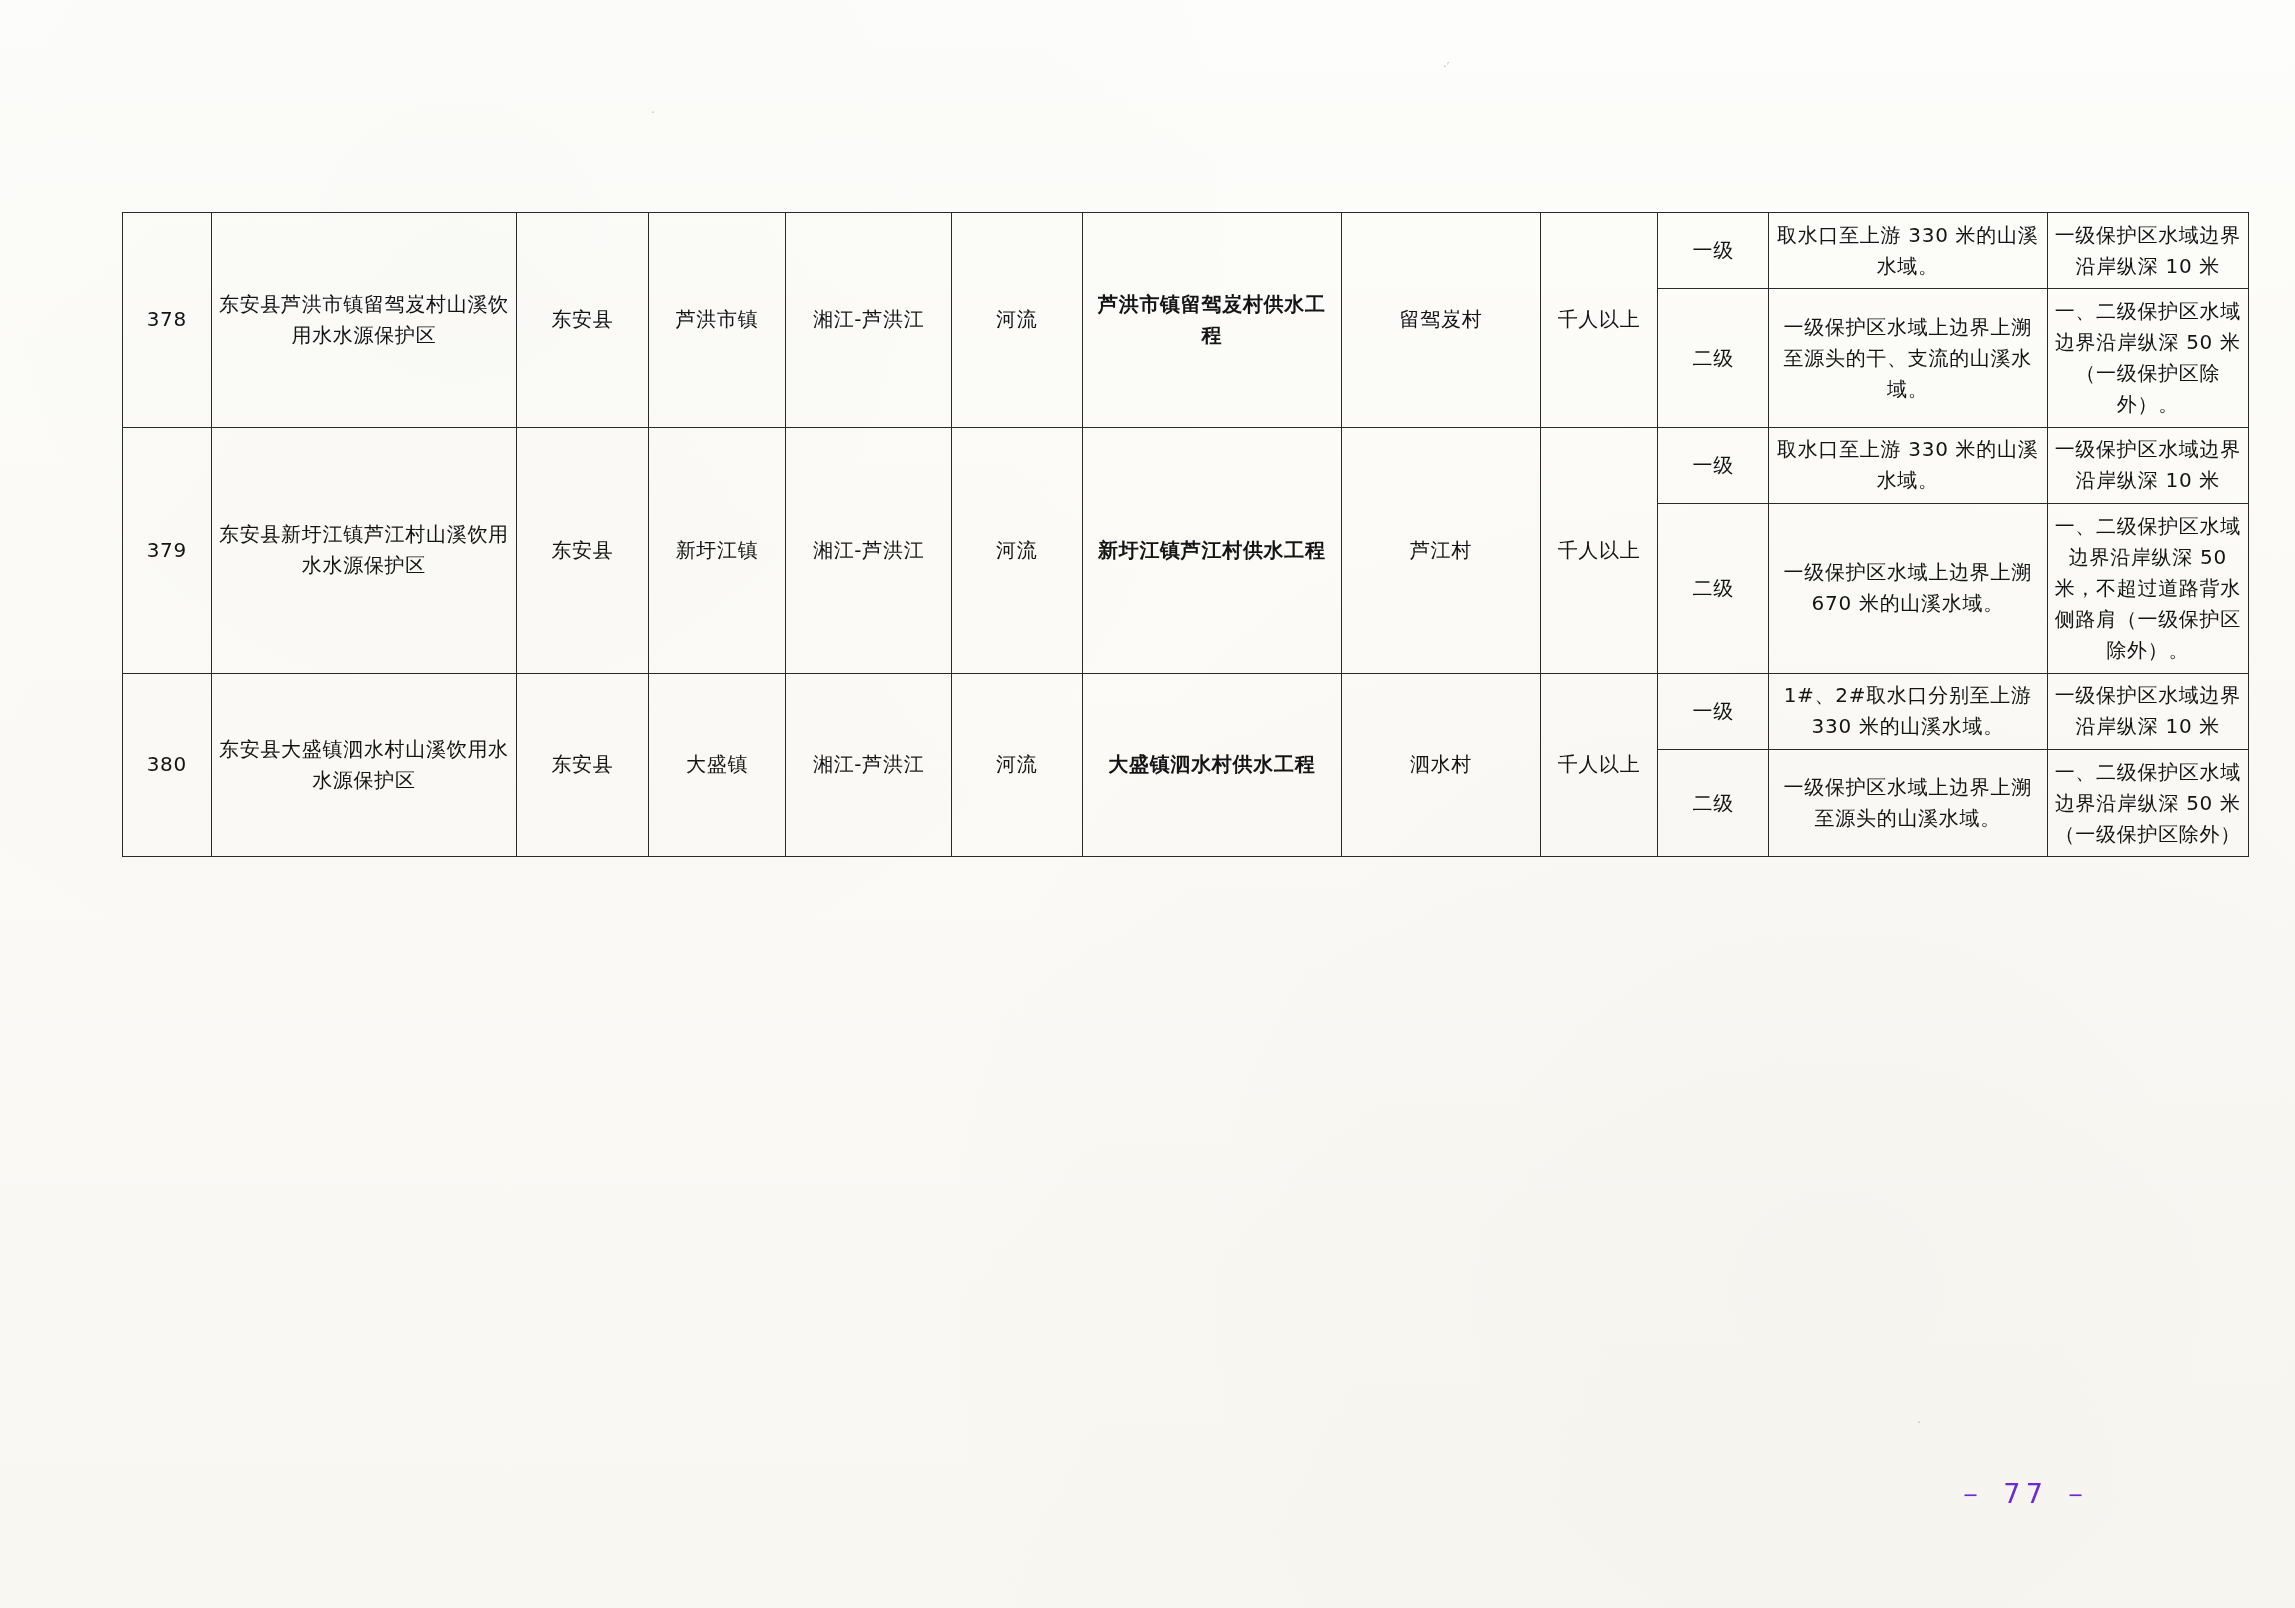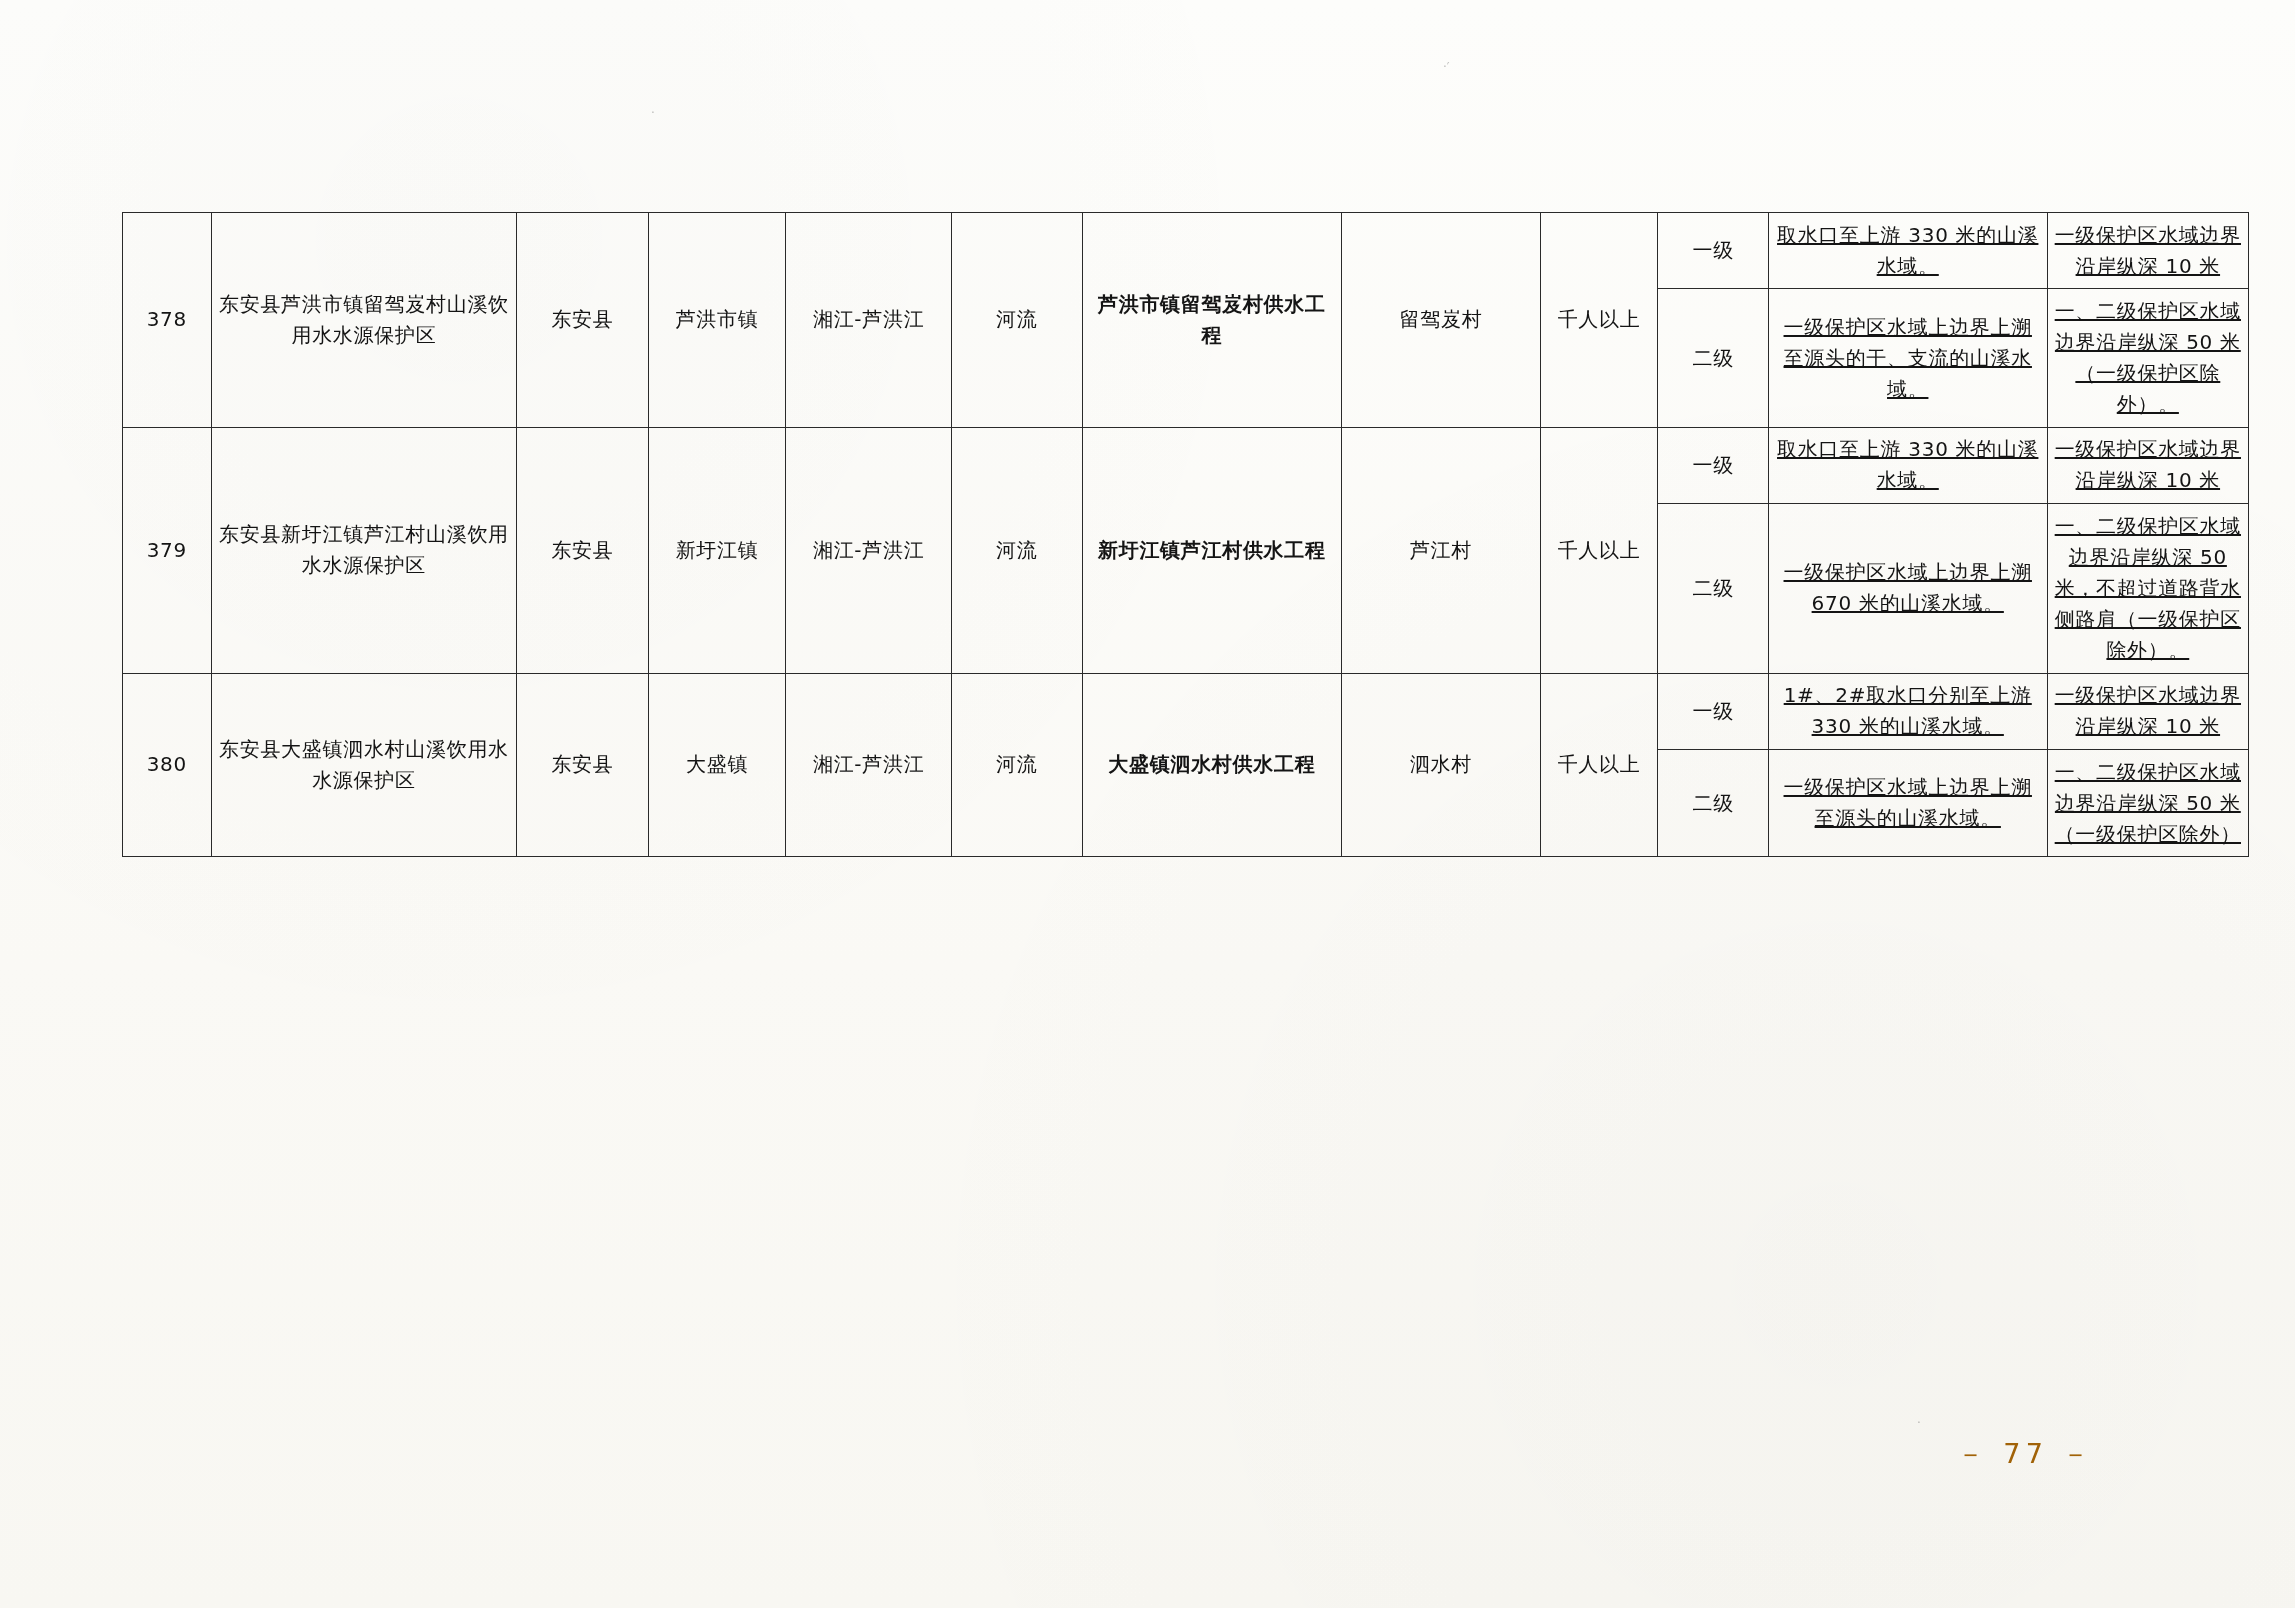--- a/index.html
+++ b/index.html
@@ -63,31 +63,30 @@
   td.c-project { width: 248px; font-weight: bold; }
   td.c-village { width: 187px; }
   td.c-scale { width: 106px; }
   td.c-level { width: 99px; }
   td.c-water { width: 267px; }
   td.c-land { width: 190px; }
 
   td.c-water, td.c-land {
     font-size: 19.4px;
     line-height: 1.5;
-    text-decoration: underline;
   }
   td.c-land { letter-spacing: 0.3px; }
 
   .page-number {
     position: absolute;
     left: 1957px;
-    top: 1436px;
+    top: 1476px;
     font-size: 27px;
     letter-spacing: 5.3px;
-    color: #a16207;
+    color: #6d28d9;
     font-family: "DejaVu Sans", sans-serif;
   }
   .scan-mark {
     position: absolute;
     color: rgba(60,60,60,0.35);
     font-size: 12px;
     pointer-events: none;
   }
   .m1 { left: 1443px; top: 60px; }
   .m2 { left: 651px; top: 106px; }

